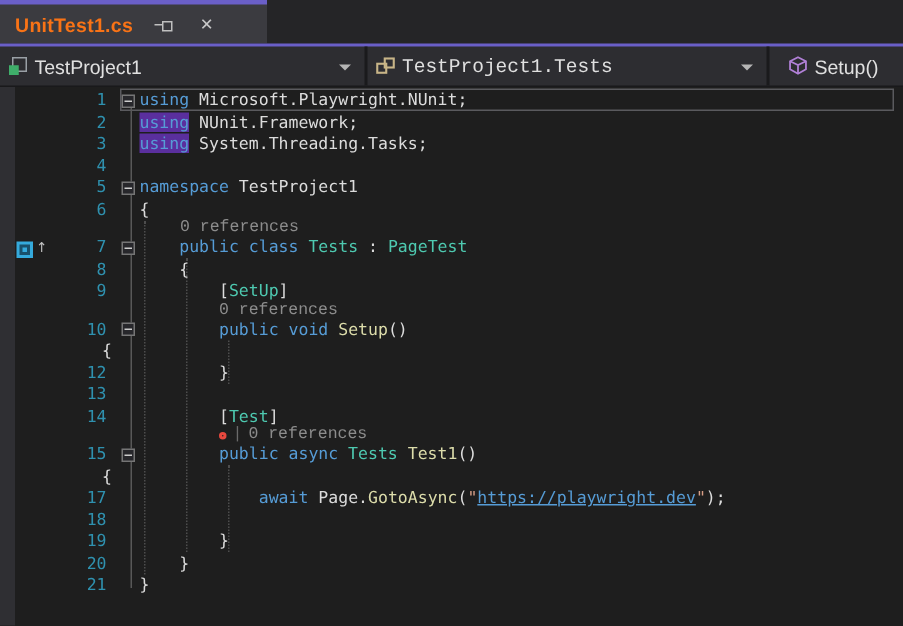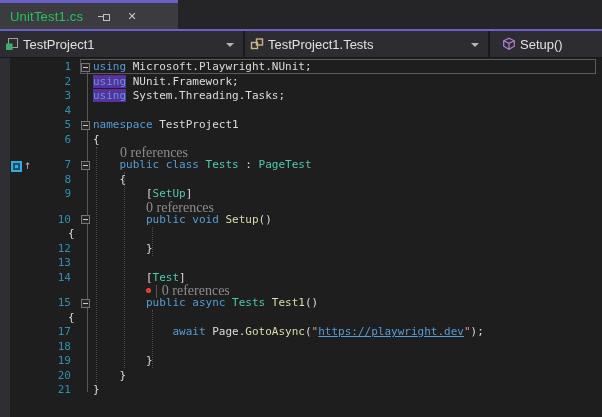--- a/index.html
+++ b/index.html
@@ -5,35 +5,35 @@
   * { margin:0; padding:0; box-sizing:border-box; }
   body { width:602px; height:417px; background:#1e1e1e; overflow:hidden;
          font-family:"Liberation Sans", sans-serif; }
   #window { position:relative; width:602px; height:417px; background:#1e1e1e; }
 
   
   #tabstrip { position:absolute; left:0; top:0; width:602px; height:29px; background:#252527; }
   #tab-active { position:absolute; left:0; top:0; width:178px; height:29px;
     background:#3b3b40; border-top:3px solid #6a5fc8;
     display:flex; align-items:center; padding:0 8px 0 10px; }
-  #tab-title { color:#22c55e; font-weight:normal; font-size:13px; letter-spacing:.2px; flex:0 0 auto; }
+  #tab-title { color:#f97316; font-weight:bold; font-size:13px; letter-spacing:.2px; flex:0 0 auto; }
   .tab-btn { margin-left:14px; width:14px; height:14px; display:flex; align-items:center;
     justify-content:center; color:#c8c8c8; font-size:11px; cursor:default; }
   .pin { position:relative; width:13px; height:13px; }
   .pin::before { content:''; position:absolute; right:1px; top:4px; width:5px; height:5px;
     border:1.5px solid #c0c0c0; }
   .pin::after { content:''; position:absolute; left:0px; top:6px; width:5px; height:1.5px;
     background:#c0c0c0; }
 
   
   #navbar { position:absolute; left:0; top:29px; width:602px; height:29px; background:#2d2d31;
     border-top:2px solid #6a5fc8; display:flex; border-bottom:1px solid #19191b; }
   .nav-sec { display:flex; align-items:center; height:100%; padding:0 6px 0 5px; position:relative; }
   .nav-sec.sep { border-right:2px solid #1a1a1c; }
-  #nav-project { width:245px; } #nav-type { width:245px; } #nav-member { flex:1;padding-left:12px; }
+  #nav-project { width:245px; } #nav-type { width:268px;font-family:Liberation Mono, monospace; } #nav-member { flex:1;padding-left:12px; }
   .nav-label { color:#e0e0e0; font-size:13px; margin-left:4px; white-space:nowrap; }
   .chev { position:absolute; right:9px; top:12px; width:0; height:0;
     border-left:4px solid transparent; border-right:4px solid transparent;
     border-top:4px solid #b5b5b5; }
   .nav-ico { width:14px; height:14px; flex:0 0 auto; }
 
   
   #editor { position:absolute; left:0; top:58px; width:602px; bottom:0; background:#1e1e1e;
     font-family:"DejaVu Sans Mono", monospace; }
   #glyph-strip { position:absolute; left:0; top:0; bottom:0; width:10px; background:#2f2f33; }
@@ -41,22 +41,22 @@
   .row { display:flex; align-items:stretch; }
   .code-row { height:14.5px; line-height:14.5px; font-size:11px; white-space:pre; }
   .gutter-num { width:78px; padding-right:7px; text-align:right; color:#2f91af;
     flex:0 0 auto; font-size:11px; }
   .outline-cell { width:15px; flex:0 0 auto; display:flex; align-items:center; justify-content:center; }
   .collapse-box { width:9px; height:9px; border:1px solid #757575; background:#27272b;
     position:relative; }
   .collapse-box::after { content:''; position:absolute; left:1px; top:3px; width:5px; height:1px;
     background:#cccccc; }
   .code-text { white-space:pre; }
-  .lens-row { height:11px; line-height:11px; font-size:14px; color:#8c8c8c;
-    font-family:Liberation Serif, serif; display:flex; align-items:center; }
+  .lens-row { height:11px; line-height:11px; font-size:11px; color:#8c8c8c;
+    font-family:Liberation Mono, monospace; display:flex; align-items:center; }
   .lens-ind-1 { padding-left:120px; } .lens-ind-2 { padding-left:146px; }
   .red-ring { width:5px; height:5px; border:2px solid #e8483e; border-radius:50%;
     display:inline-block; margin-right:4px; }
   .lens-sep { color:#6a6a6a; margin-right:4px; }
 
   .tk-kw  { color:#569cd6; }
   .tk-kwh { color:#569cd6; background:#5a2f9e; }
   .tk-ty  { color:#4ec9b0; }
   .tk-mth { color:#dcdcaa; }
   .tk-pl  { color:#dcdcdc; }

